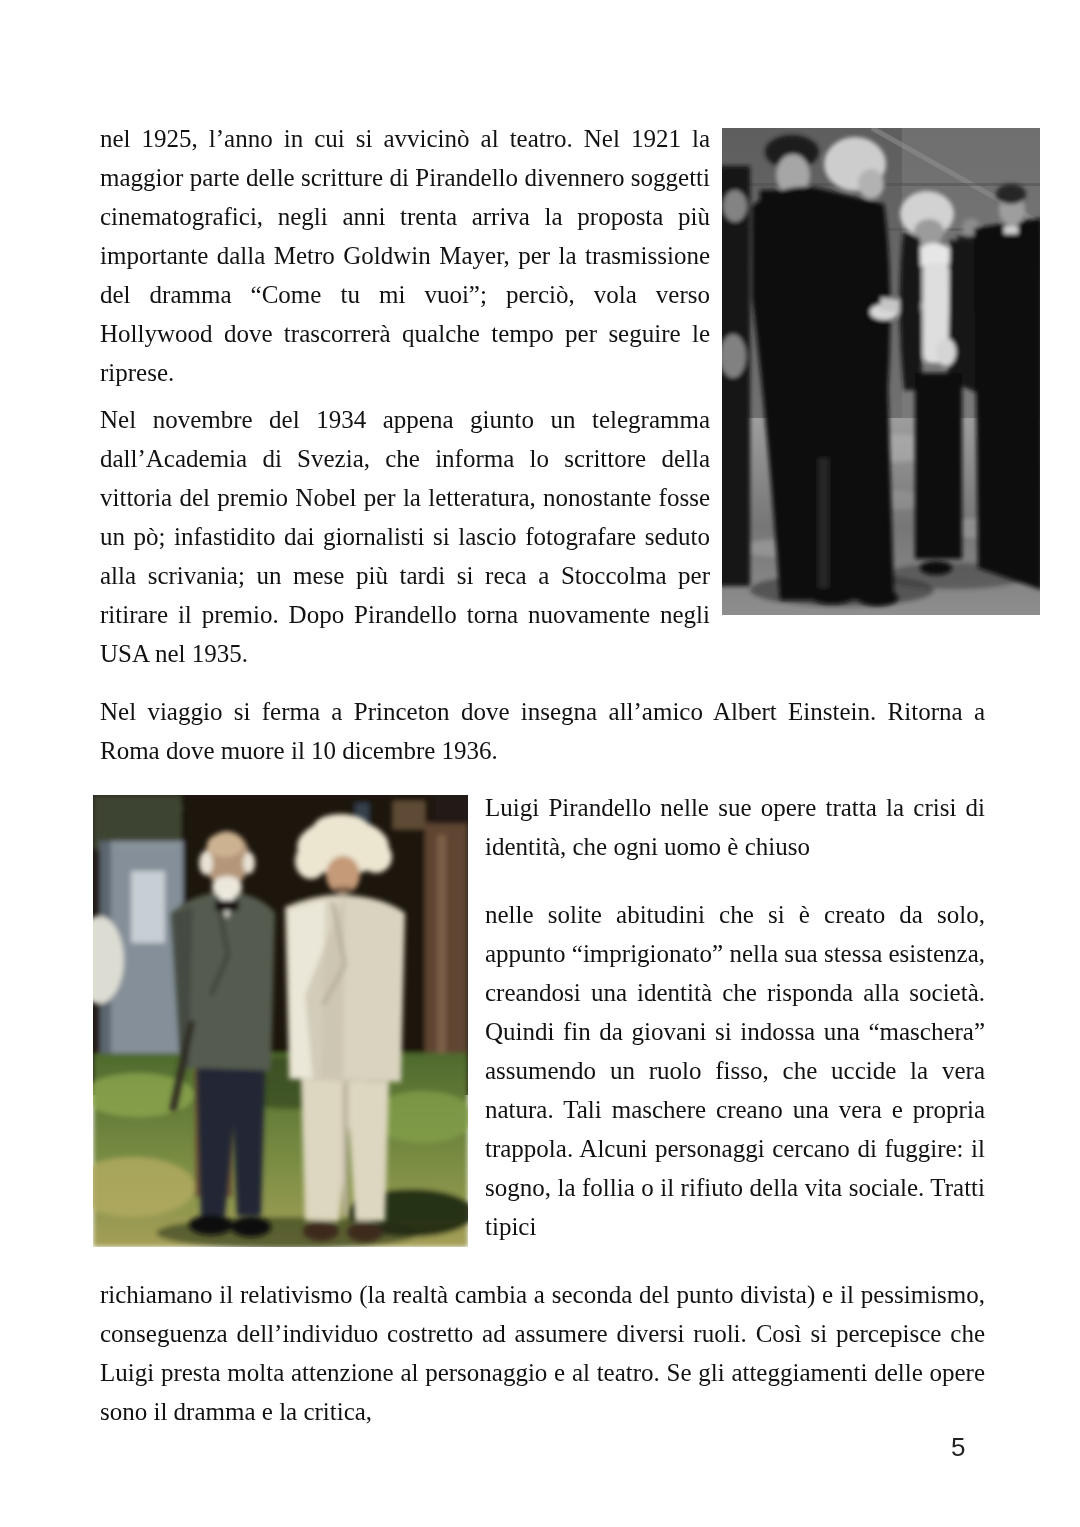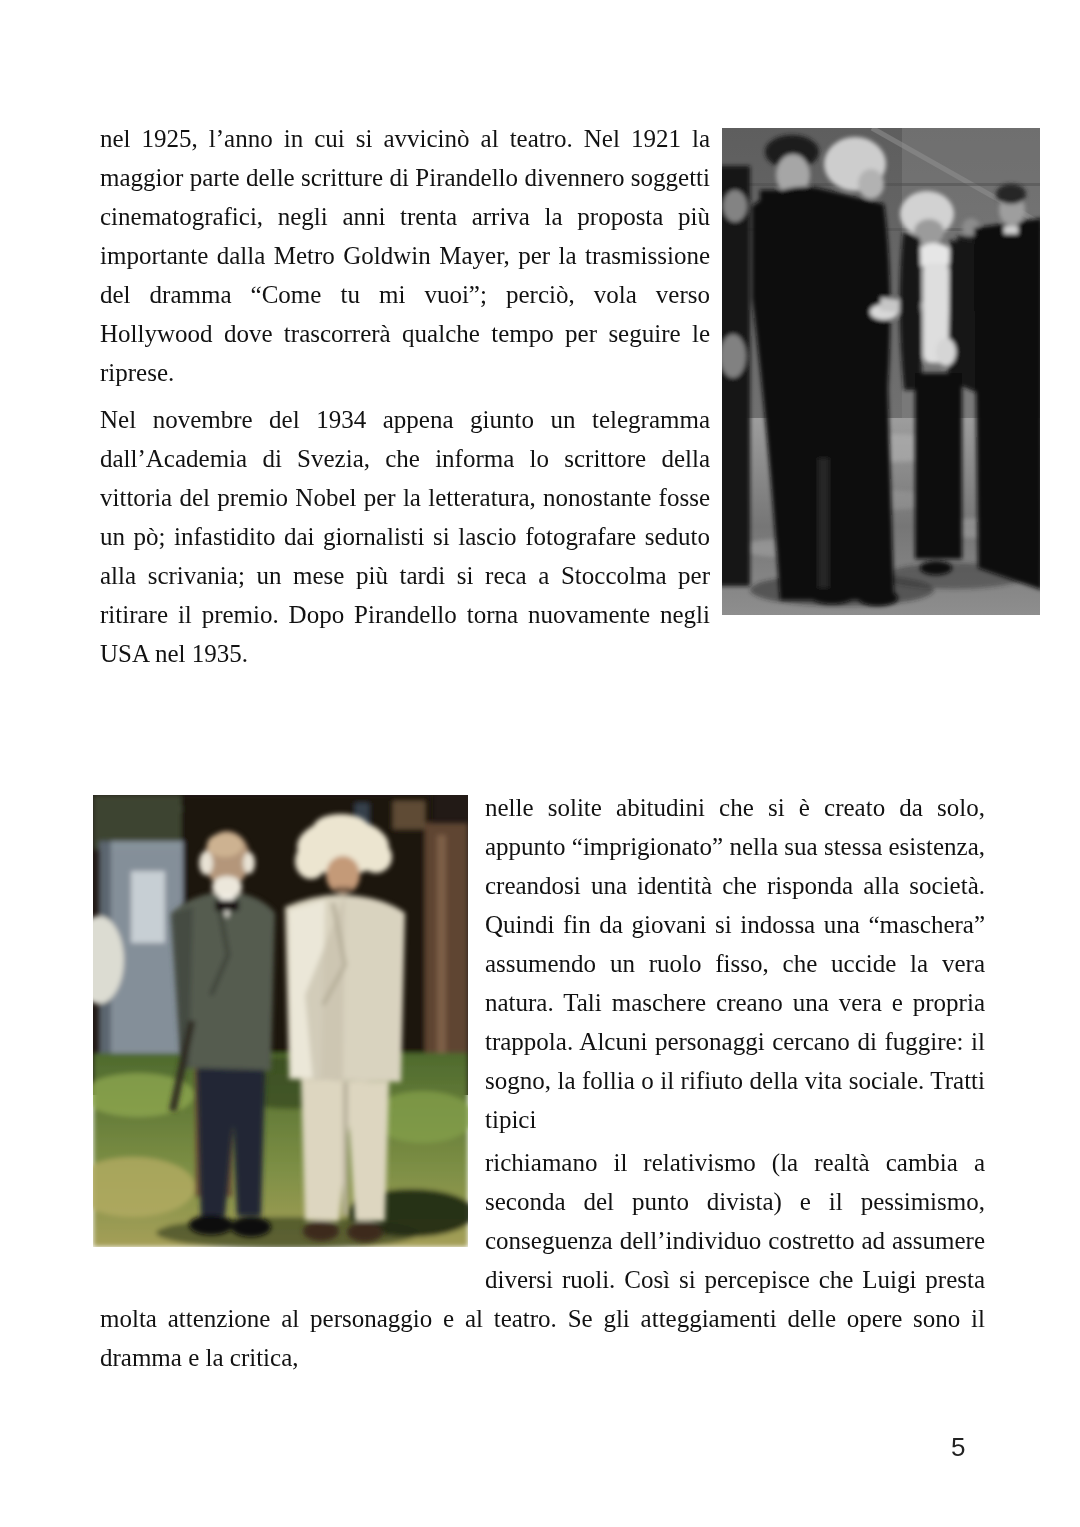--- a/index.html
+++ b/index.html
@@ -15,21 +15,21 @@
   .page p {
     margin:0;
     font-size:25px;
     line-height:39px;
     text-align:justify;
   }
   .col-narrow { position:absolute; left:100px; top:119px; width:610px; }
   .col-narrow p + p { margin-top:8px; }
   .full-para  { position:absolute; left:100px; top:692px; width:885px; }
   .wrap-section { position:absolute; left:100px; top:788px; width:885px; }
-  .wrap-section p + p { margin-top:4px; }
+  .wrap-section p + p { margin-top:29px; }
 
   figure { margin:0; padding:0; }
   .photo svg { display:block; width:100%; height:100%; }
 
   .photo-nobel {
     position:absolute; left:722px; top:128px;
     width:318px; height:487px;
     overflow:hidden;
   }
   .photo-einstein {
@@ -118,20 +118,23 @@
         <ellipse cx="214" cy="440" rx="16" ry="7" fill="#0a0a0a"></ellipse>
       </g>
     </svg>
   </figure>
 
   <section class="col-narrow">
     <p>nel 1925, l’anno in cui si avvicinò al teatro. Nel 1921 la maggior parte delle scritture di Pirandello divennero soggetti cinematografici, negli anni trenta arriva la proposta più importante dalla Metro Goldwin Mayer, per la trasmissione del dramma “Come tu mi vuoi”; perciò, vola verso Hollywood dove trascorrerà qualche tempo per seguire le riprese.</p>
     <p>Nel novembre del 1934 appena giunto un telegramma dall’Academia di Svezia, che informa lo scrittore della vittoria del premio Nobel per la letteratura, nonostante fosse un pò; infastidito dai giornalisti si lascio fotografare seduto alla scrivania; un mese più tardi si reca a Stoccolma per ritirare il premio. Dopo Pirandello torna nuovamente negli USA nel 1935.</p>
   </section>
 
+  <section class="full-para">
+    <p>Nel viaggio si ferma a Princeton dove insegna all’amico Albert Einstein. Ritorna a Roma dove muore il 10 dicembre 1936.</p>
+  </section>
 
   <section class="wrap-section">
     <figure class="photo photo-einstein">
       <svg viewBox="0 0 375 452" preserveAspectRatio="none" aria-hidden="true">
         <defs>
           <linearGradient id="eg-grass" x1="0" y1="0" x2="0" y2="1">
             <stop offset="0" stop-color="#4e6a2d"></stop>
               <stop offset="0.6" stop-color="#7d8f45"></stop>
               <stop offset="1" stop-color="#a59f58"></stop>
           </linearGradient>
@@ -191,18 +194,19 @@
           <path d="M196,115 L232,105 L228,284 L198,282 Z" fill="#ebe7d8"></path>
           <path d="M252,100 L212,200 L220,287 L250,287 Z" fill="#c7c1ac" opacity="0.7"></path>
           <path d="M240,108 L252,170 L230,210" stroke="#b5ae99" stroke-width="4" fill="none"></path>
           <path d="M208,284 L296,287 L292,426 L262,426 L256,330 L246,426 L212,425 Z" fill="#ddd6c0"></path>
           <rect x="250" y="287" width="5" height="134" fill="#b8b19c"></rect>
           <ellipse cx="228" cy="436" rx="18" ry="10" fill="#3c2b1c"></ellipse>
           <ellipse cx="272" cy="437" rx="18" ry="10" fill="#3c2b1c"></ellipse>
         </g>
       </svg>
     </figure>
+    <p>Luigi Pirandello nelle sue opere tratta la crisi di identità, che ogni uomo è chiuso</p>
     <p>nelle solite abitudini che si è creato da solo, appunto “imprigionato” nella sua stessa esistenza, creandosi una identità che risponda alla società. Quindi fin da giovani si indossa una “maschera” assumendo un ruolo fisso, che uccide la vera natura. Tali maschere creano una vera e propria trappola. Alcuni personaggi cercano di fuggire: il sogno, la follia o il rifiuto della vita sociale. Tratti tipici</p>
     <p>richiamano il relativismo (la realtà cambia a seconda del punto divista) e il pessimismo, conseguenza dell’individuo costretto ad assumere diversi ruoli. Così si percepisce che Luigi presta molta attenzione al personaggio e al teatro. Se gli atteggiamenti delle opere sono il dramma e la critica,</p>
   </section>
 
   <div class="page-number">5</div>
 </div>
 
 </body></html>

